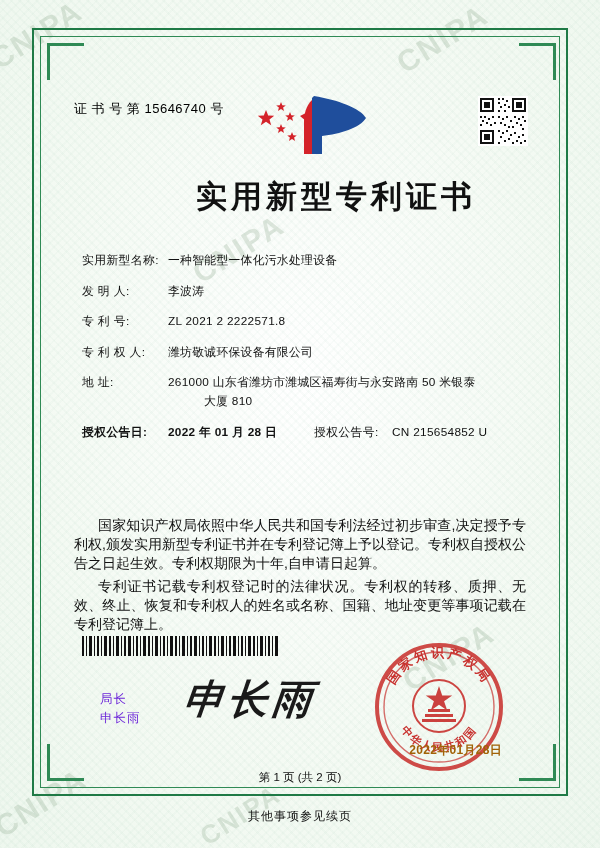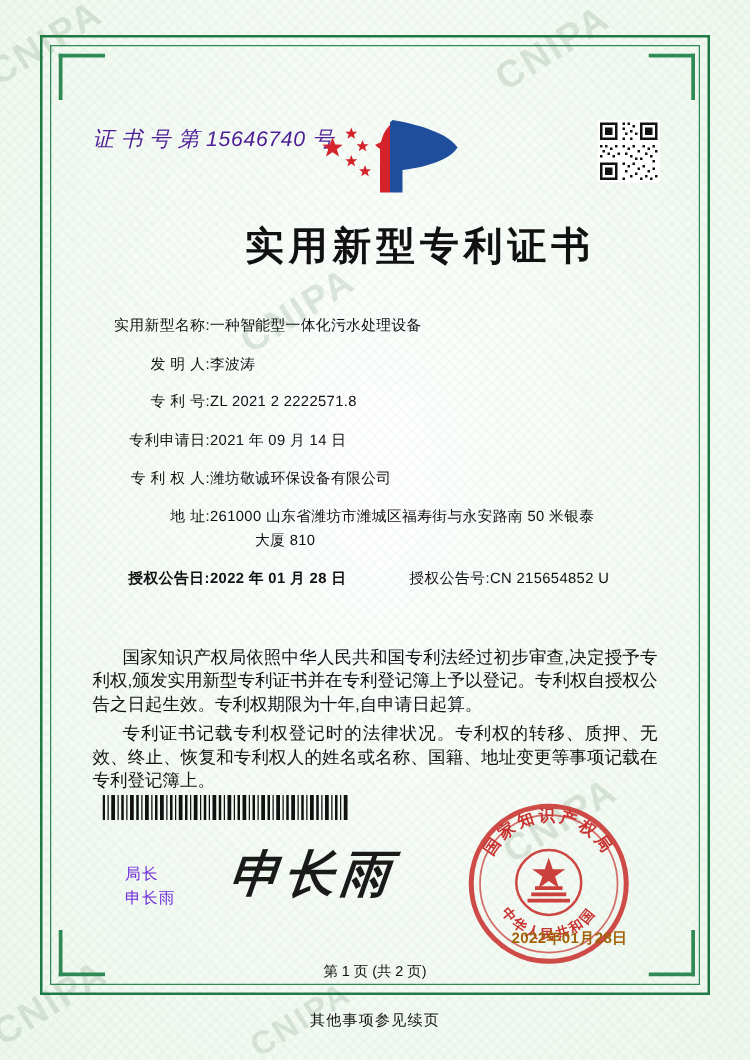--- a/index.html
+++ b/index.html
@@ -79,25 +79,24 @@
   }
   .c-tl { left: 47px; top: 43px; border-left-width:3px; border-top-width:3px;}
   .c-tr { left: 519px; top: 43px; border-right-width:3px; border-top-width:3px;}
   .c-bl { left: 47px; top: 744px; border-left-width:3px; border-bottom-width:3px;}
   .c-br { left: 519px; top: 744px; border-right-width:3px; border-bottom-width:3px;}
 
   
   .cert-no {
     position: absolute;
     left: 74px; top: 100px;
-    font-size: 17px;
-    color: #4c1d95;
+    font-size: 13px;
+    color: #000000;
     letter-spacing: 0.5px;
     white-space: nowrap;
-    font-style: italic;
   }
 
   
   .logo {
     position: absolute;
     left: 248px; top: 92px;
     width: 120px; height: 70px;
   }
 
   
@@ -134,21 +133,20 @@
     display: flex;
     align-items: flex-start;
     margin-bottom: 14.5px;
     line-height: 16px;
   }
   .field-label {
     width: 86px;
     flex: 0 0 86px;
     letter-spacing: 0.4px;
     white-space: nowrap;
-    text-align: right;
   }
   .field-value {
     flex: 1;
     letter-spacing: 0.3px;
   }
   .field-value .l2 {
     display: block;
     margin-left: 36px;
     margin-top: 3px;
   }
@@ -354,24 +352,20 @@
     </div>
     <div class="field-row">
       <div class="field-label">发 明 人:</div>
       <div class="field-value">李波涛</div>
     </div>
     <div class="field-row">
       <div class="field-label">专 利 号:</div>
       <div class="field-value">ZL 2021 2 2222571.8</div>
     </div>
     <div class="field-row">
-      <div class="field-label">专利申请日:</div>
-      <div class="field-value">2021 年 09 月 14 日</div>
-    </div>
-    <div class="field-row">
       <div class="field-label">专 利 权 人:</div>
       <div class="field-value">潍坊敬诚环保设备有限公司</div>
     </div>
     <div class="field-row">
       <div class="field-label">地 址:</div>
       <div class="field-value">
         <span>261000 山东省潍坊市潍城区福寿街与永安路南 50 米银泰</span>
         <span class="l2">大厦 810</span>
       </div>
     </div>

